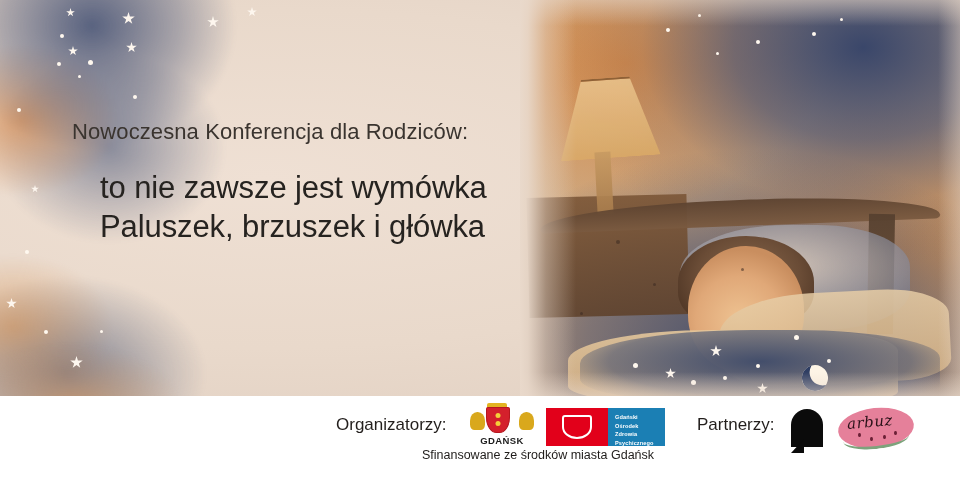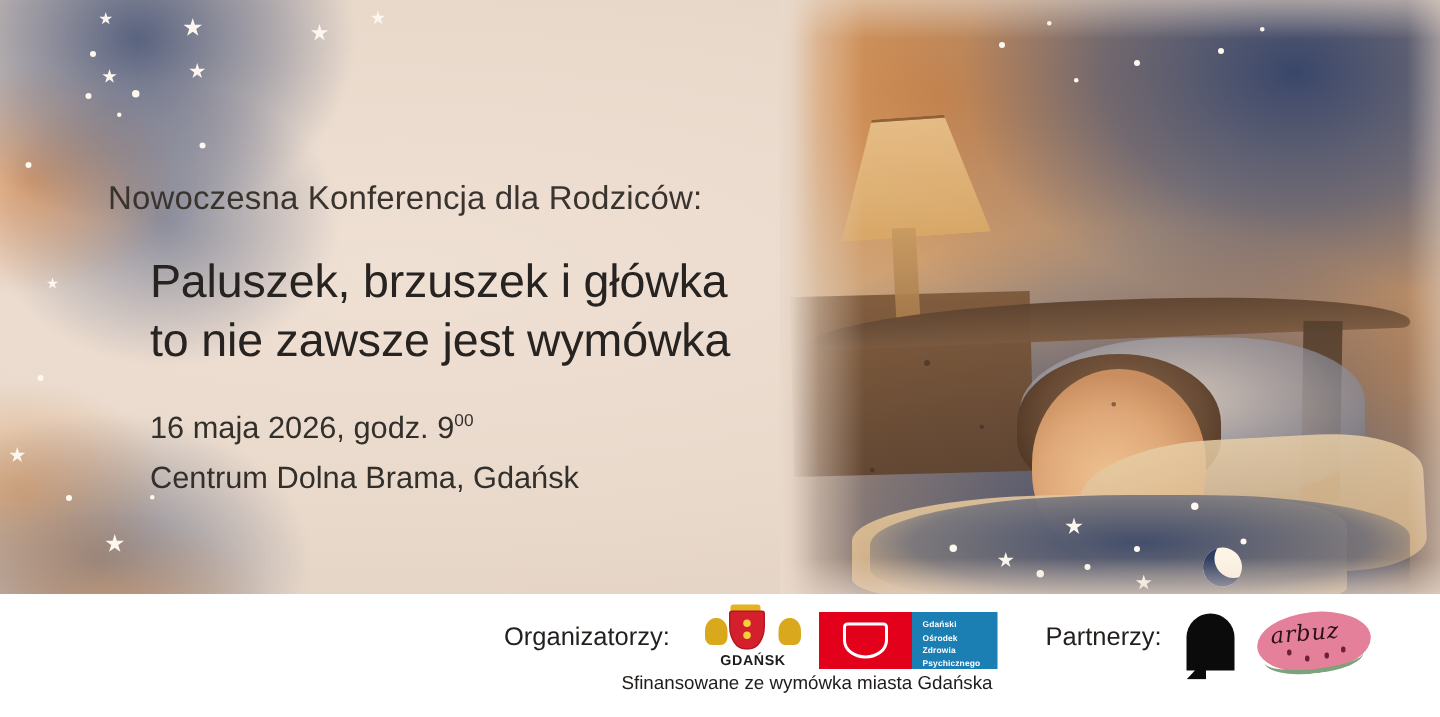--- a/index.html
+++ b/index.html
@@ -211,26 +211,22 @@
       <div class="speck" style="left:133px;top:283px;width:3px;height:3px;"></div>
       <div class="speck" style="left:221px;top:268px;width:3px;height:3px;"></div>
       <div class="speck" style="left:60px;top:312px;width:3px;height:3px;"></div>
 
       <div class="art-feather"></div>
     </div>
 
     <div class="copy">
       <div class="kicker">Nowoczesna Konferencja dla Rodziców:</div>
       <div class="title">
+        <div>to nie zawsze jest wymówka</div>
         <div>Paluszek, brzuszek i główka</div>
-        <div>to nie zawsze jest wymówka</div>
-      </div>
-      <div class="meta">
-        <div><span>16 maja 2026, godz. 9</span><sup>00</sup></div>
-        <div>Centrum Dolna Brama, Gdańsk</div>
       </div>
     </div>
   </div>
 
   <div class="footer">
     <div class="f-row">
 
       <div class="lab org">Organizatorzy:</div>
 
       <div class="gdansk">
@@ -259,15 +255,15 @@
         <div class="melon-body"></div>
         <div class="melon-rind"></div>
         <div class="melon-seed" style="left:20px;top:25px;"></div>
         <div class="melon-seed" style="left:32px;top:29px;"></div>
         <div class="melon-seed" style="left:45px;top:27px;"></div>
         <div class="melon-seed" style="left:56px;top:23px;"></div>
         <div class="melon-word">arbuz</div>
       </div>
     </div>
 
-    <div class="fin"><span>Sfinansowane ze wymówka miasta Gdańska</span></div>
+    <div class="fin"><span>Sfinansowane ze środków miasta Gdańsk</span></div>
   </div>
 </div>
 
 </body></html>

